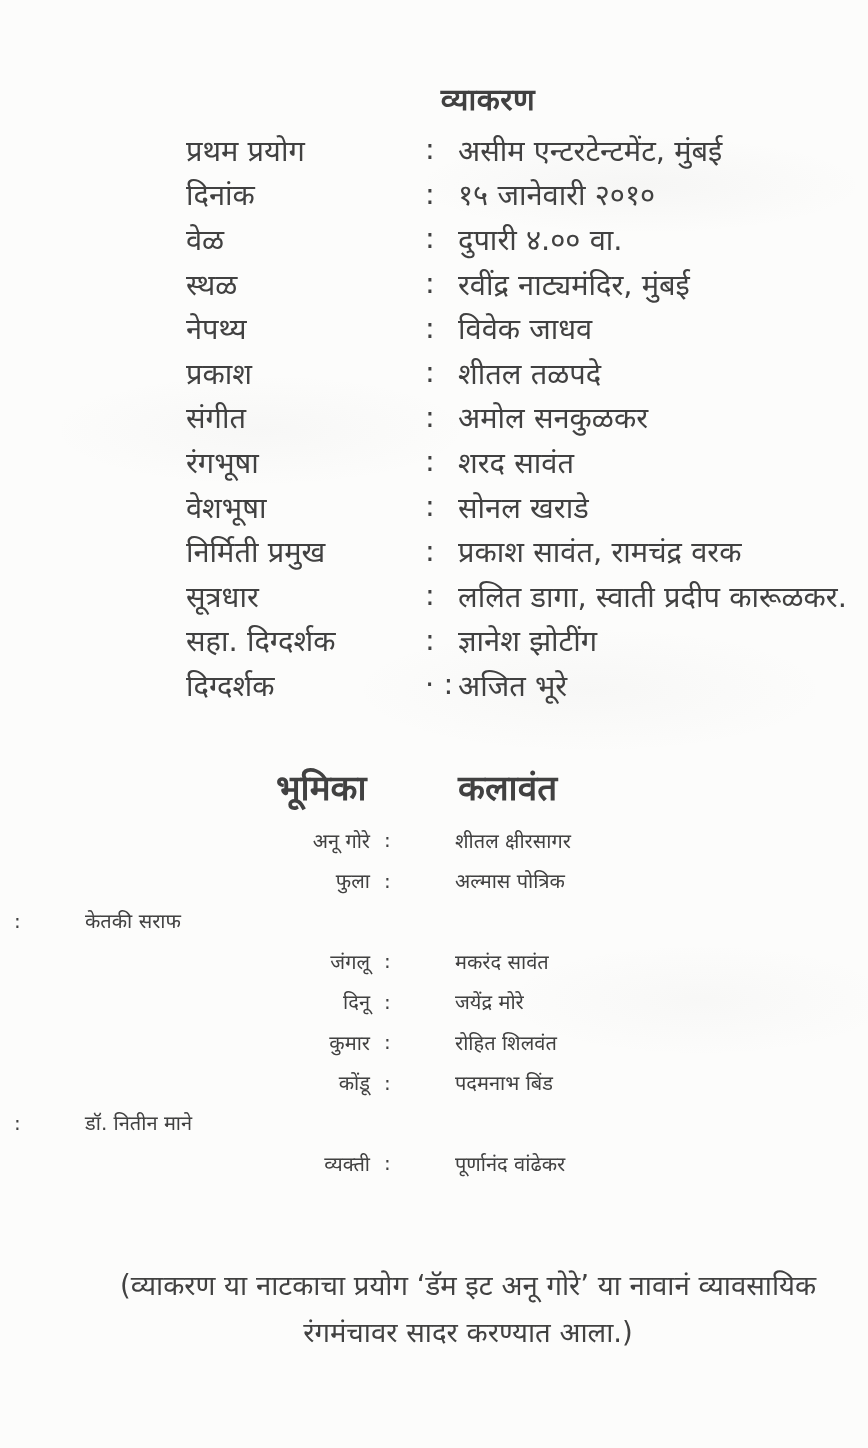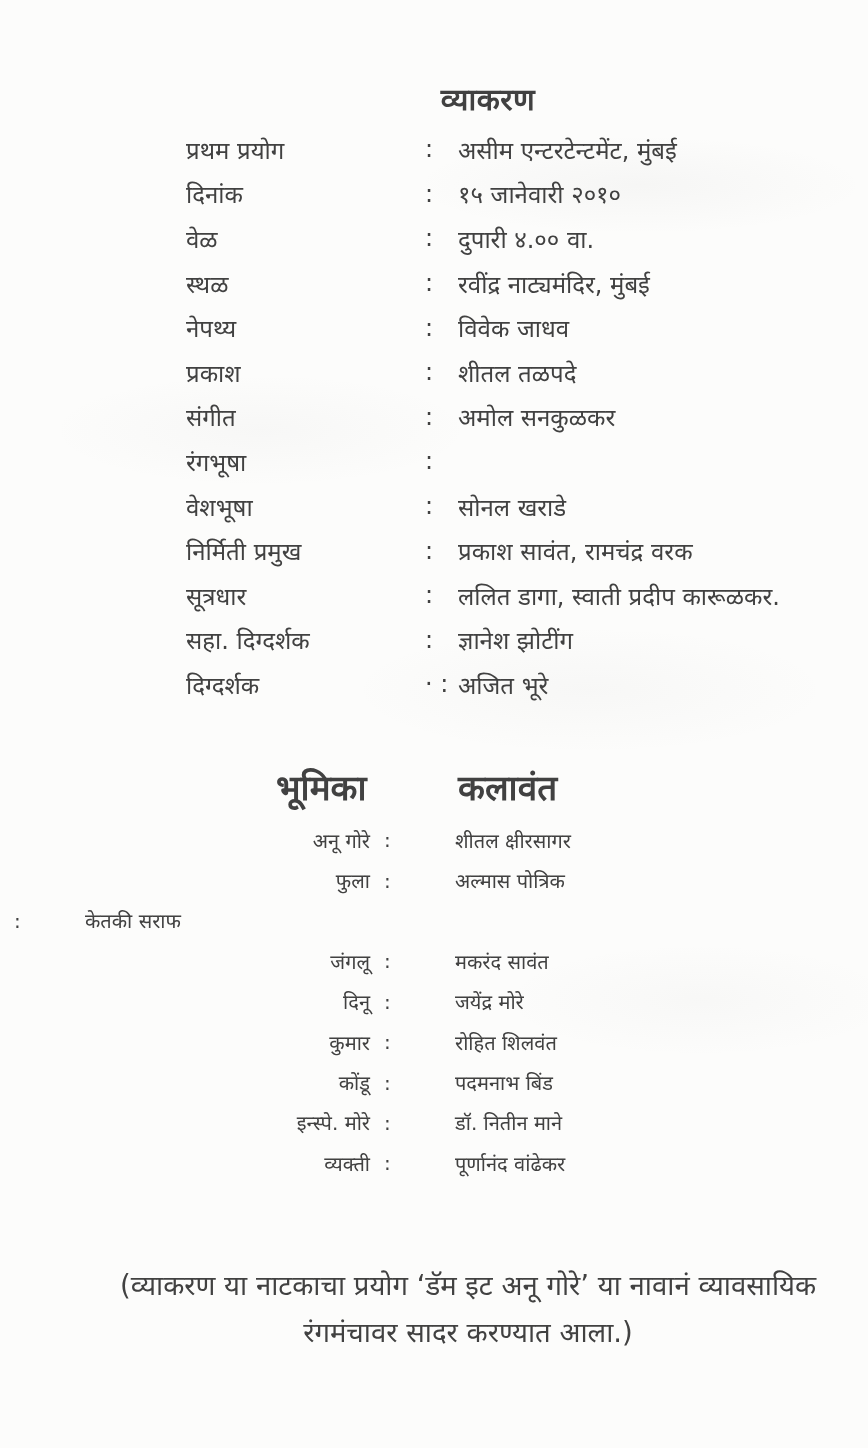--- a/index.html
+++ b/index.html
@@ -38,21 +38,21 @@
     position: absolute;
     top: 127px;
     left: 0;
     right: 0;
   }
   .credit-row {
     display: flex;
     align-items: center;
     height: 44.6px;
     padding-left: 186px;
-    font-size: 24px;
+    font-size: 29px;
   }
   .credit-label { width: 239px; flex: 0 0 auto; }
   .credit-colon { width: 33px;  flex: 0 0 auto; }
   .credit-value { flex: 1 1 auto; white-space: nowrap; }
   
   .cast-headers {
     position: absolute;
     top: 763px;
     left: 0;
     right: 0;
@@ -135,20 +135,21 @@
 
   <div class="credit-row">
     <span class="credit-label">संगीत</span>
     <span class="credit-colon">:</span>
     <span class="credit-value">अमोल सनकुळकर</span>
   </div>
 
   <div class="credit-row">
     <span class="credit-label">रंगभूषा</span>
     <span class="credit-colon">:</span>
+    <span class="credit-value">शरद सावंत</span>
   </div>
 
   <div class="credit-row">
     <span class="credit-label">वेशभूषा</span>
     <span class="credit-colon">:</span>
     <span class="credit-value">सोनल खराडे</span>
   </div>
 
   <div class="credit-row">
     <span class="credit-label">निर्मिती प्रमुख</span>
@@ -216,21 +217,20 @@
     <span class="cast-artist">रोहित शिलवंत</span>
   </div>
 
   <div class="cast-row">
     <span class="cast-role">कोंडू</span>
     <span class="cast-colon">:</span>
     <span class="cast-artist">पदमनाभ बिंड</span>
   </div>
 
   <div class="cast-row">
-    <span class="cast-role">इन्स्पे. मोरे</span>
     <span class="cast-colon">:</span>
     <span class="cast-artist">डॉ. नितीन माने</span>
   </div>
 
   <div class="cast-row">
     <span class="cast-role">व्यक्ती</span>
     <span class="cast-colon">:</span>
     <span class="cast-artist">पूर्णानंद वांढेकर</span>
   </div>
 </div>

